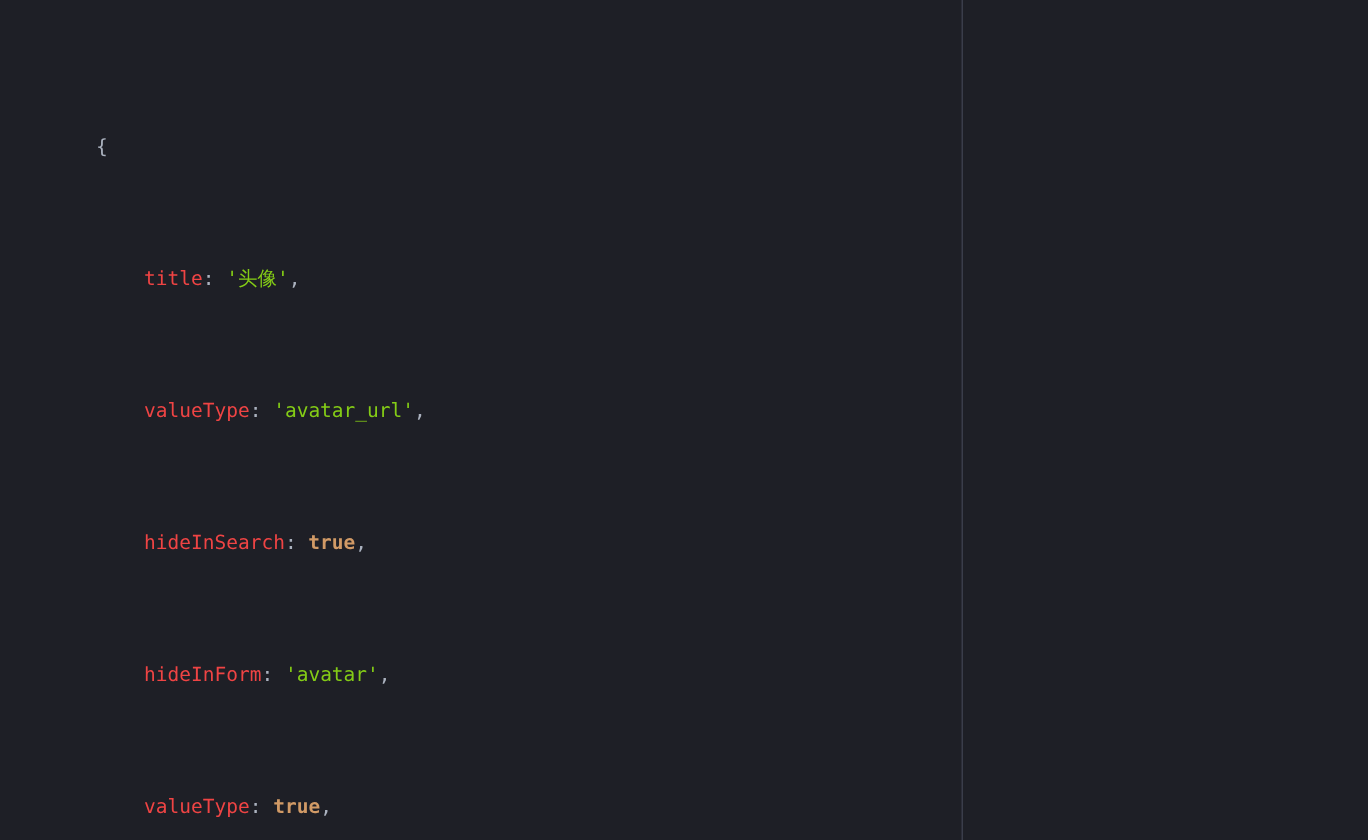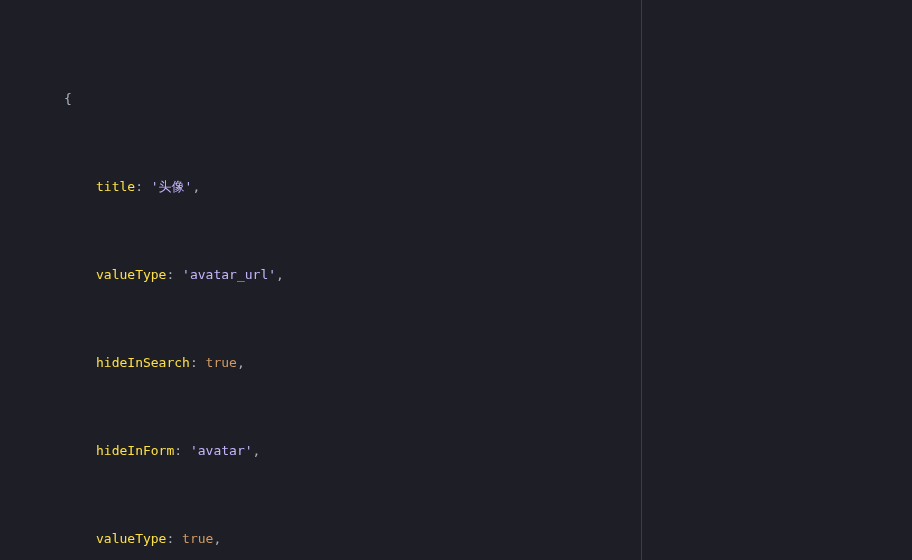--- a/index.html
+++ b/index.html
@@ -39,23 +39,23 @@
     }
     .line {
       position: relative;
       padding-left: 32px;
       height: 22px;
     }
     .indent1 { padding-left: 48px; }
     .indent2 { padding-left: 80px; }
     
     .punc { color: #abb2bf; }
-    .prop { color: #fde047; }
-    .string { color: #c4b5fd; }
-    .bool { color: #d19a66; }
+    .prop { color: #ef4444; }
+    .string { color: #84cc16; }
+    .bool { color: #d19a66; font-weight: bold; }
   </style>
 </head>
 <body>
 
 <div class="editor">
   <div class="code-area">
     <div class="vsep"></div>
 
     <div class="line indent1"><span class="punc">{</span></div>
 

